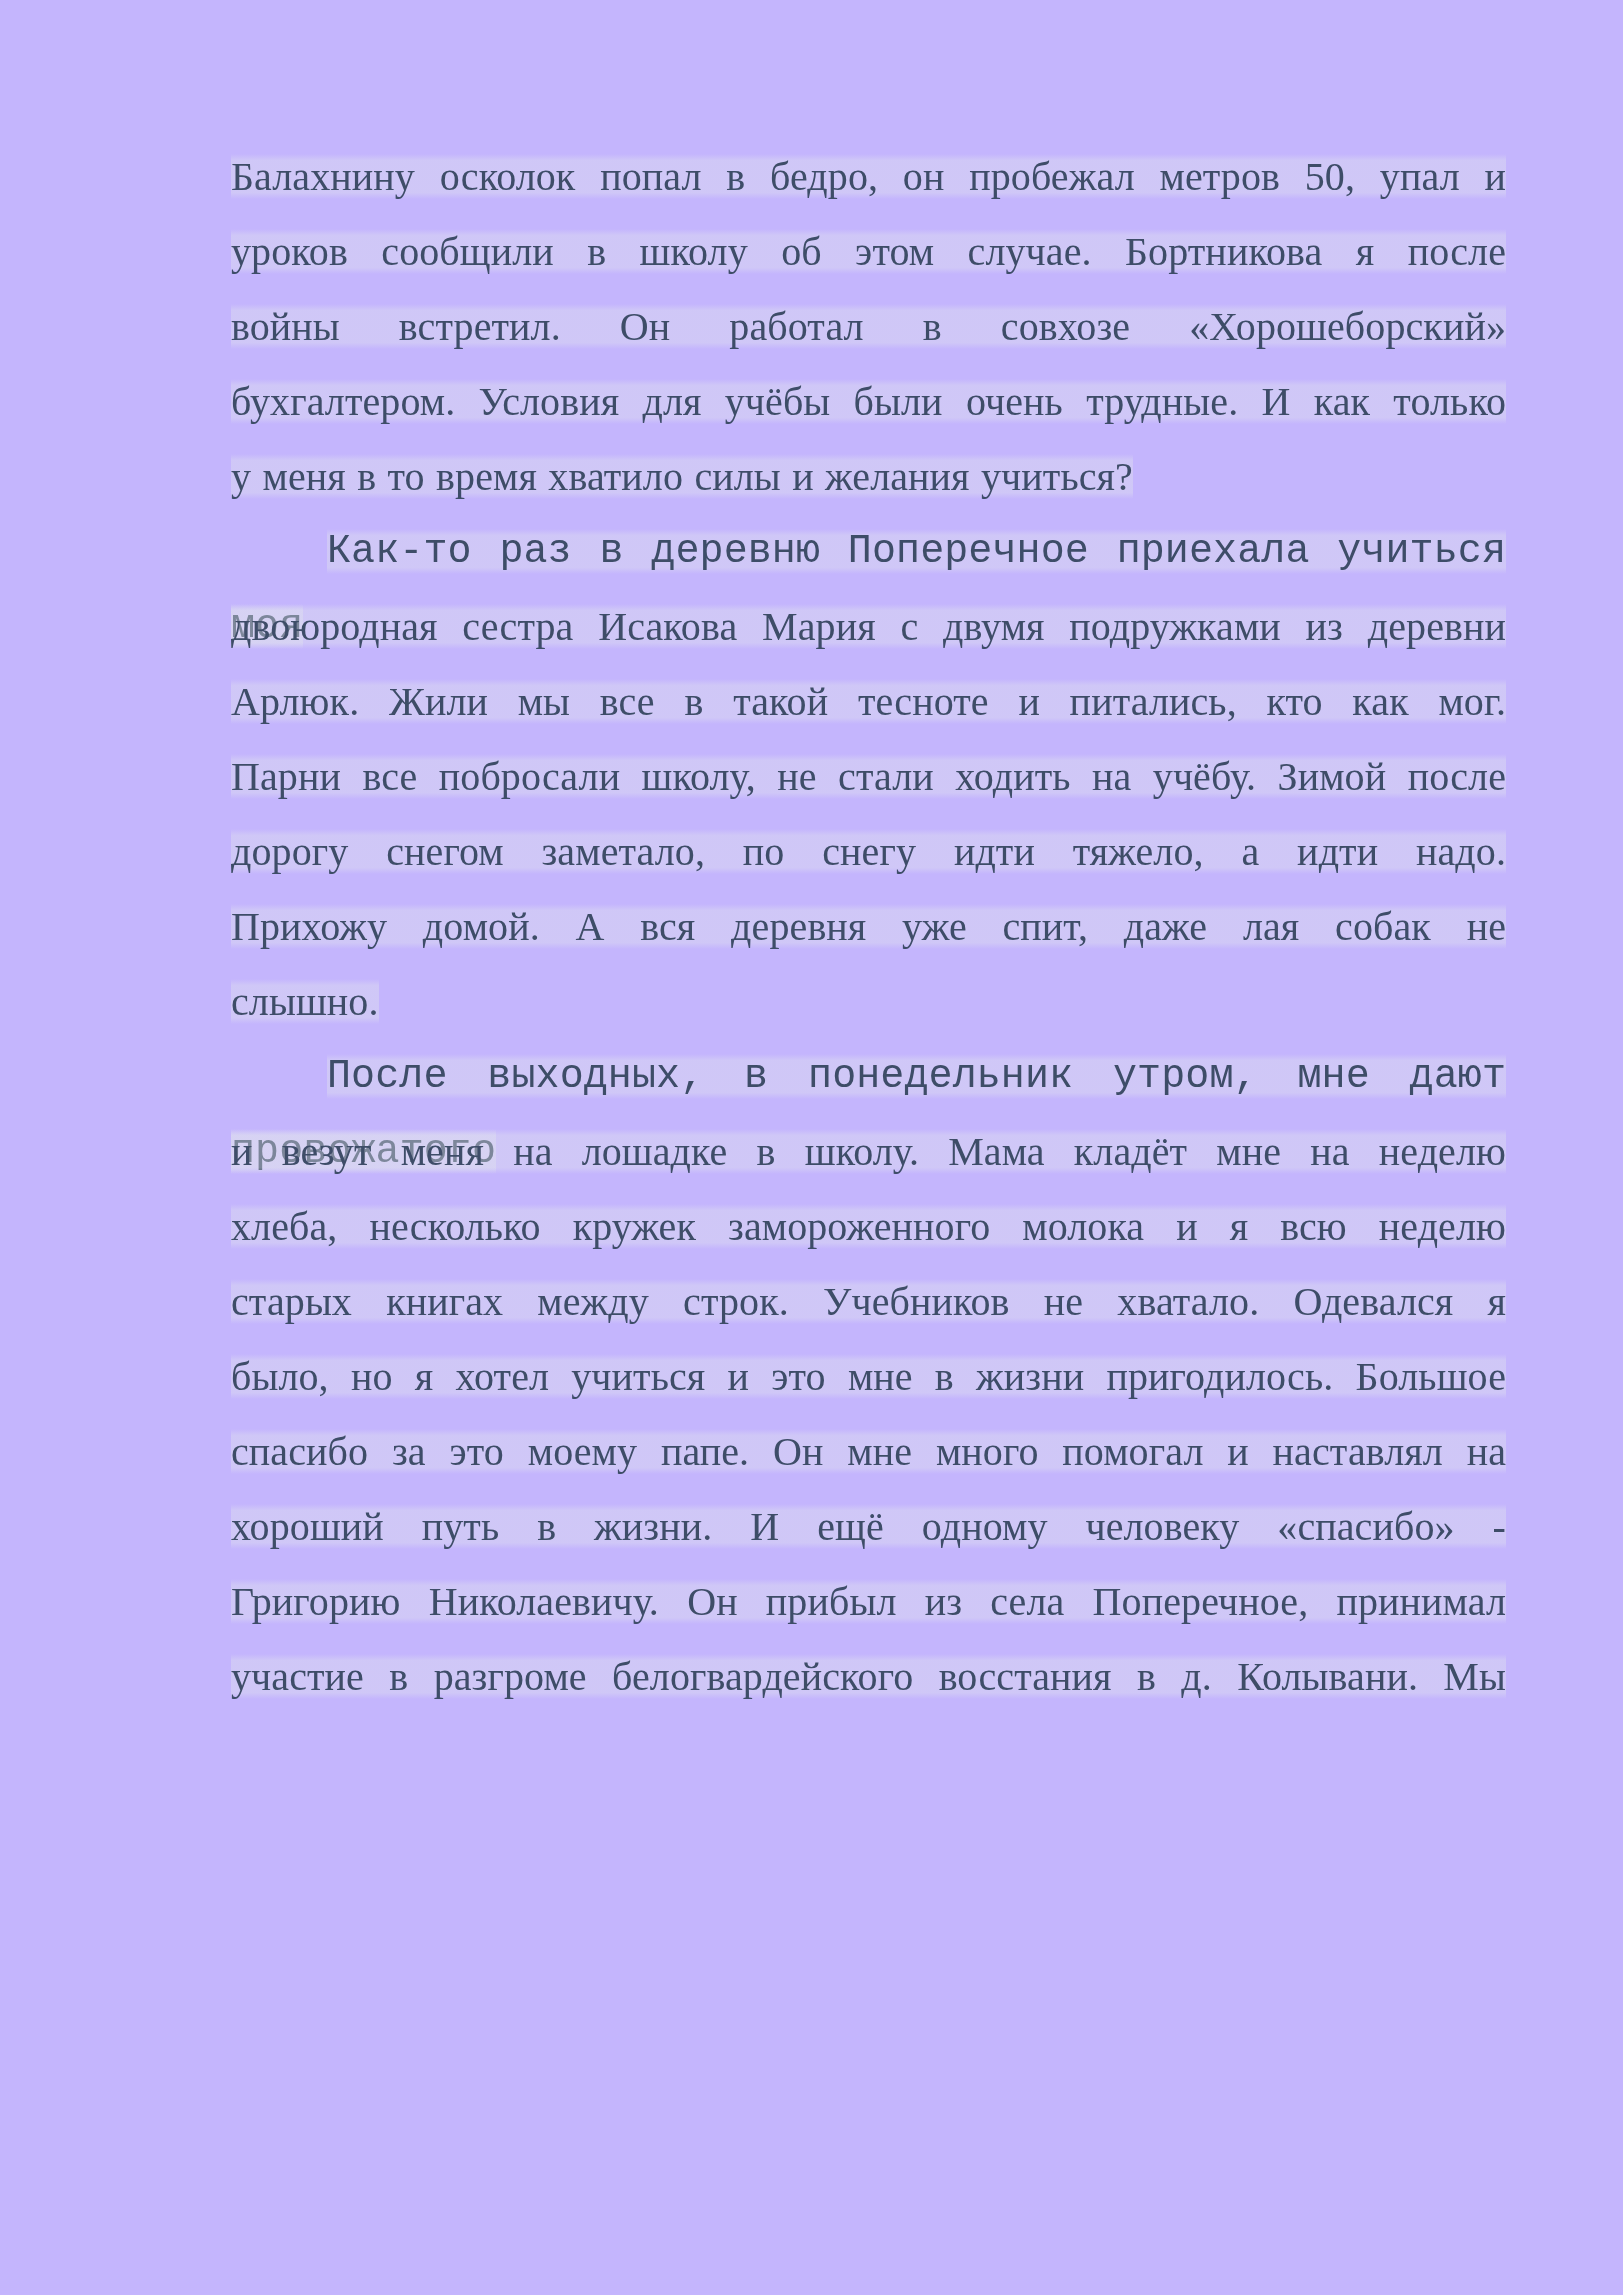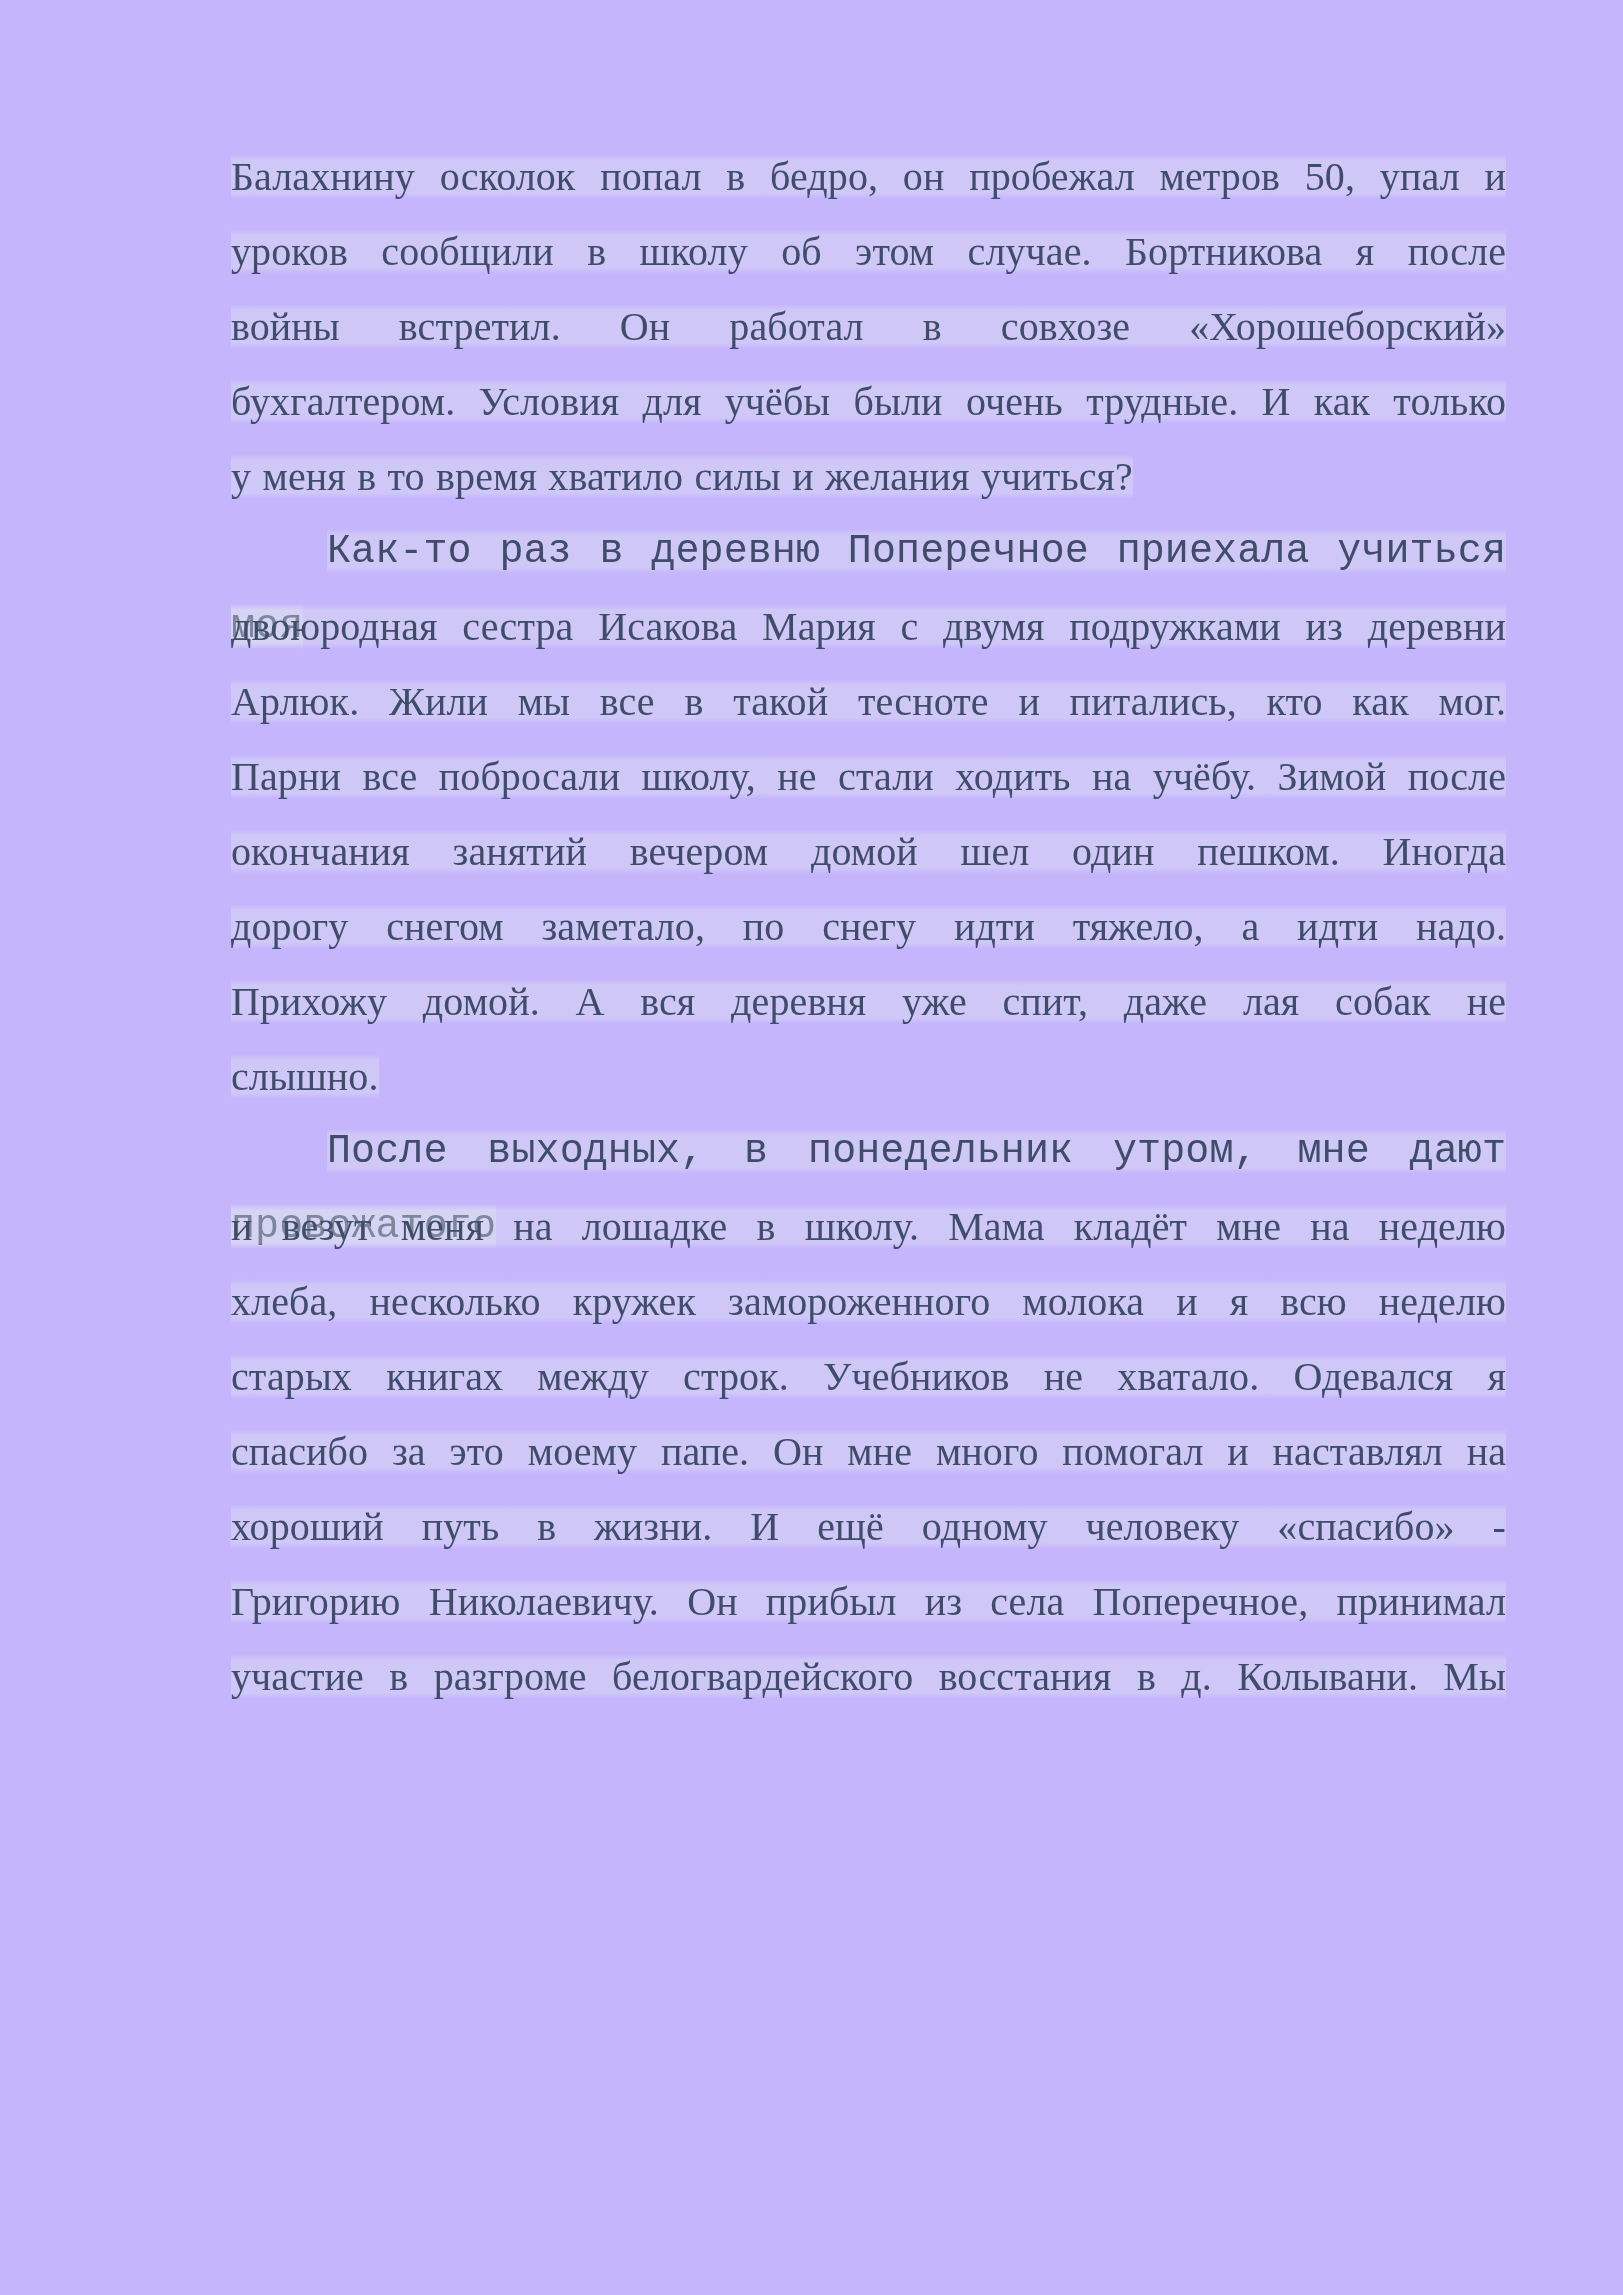--- a/index.html
+++ b/index.html
@@ -61,27 +61,27 @@
   <div class="text-block">
       <div class="line"><span class="ink">Балахнину осколок попал в бедро, он пробежал метров 50, упал и</span></div>
       <div class="line"><span class="ink">уроков сообщили в школу об этом случае. Бортникова я после</span></div>
       <div class="line"><span class="ink">войны встретил. Он работал в совхозе «Хорошеборский»</span></div>
       <div class="line"><span class="ink">бухгалтером. Условия для учёбы были очень трудные. И как только</span></div>
       <div class="line para-end"><span class="ink">у меня в то время хватило силы и желания учиться?</span></div>
       <div class="line first"><span class="ink">Как-то раз в деревню Поперечное приехала учиться моя</span></div>
       <div class="line"><span class="ink">двоюродная сестра Исакова Мария с двумя подружками из деревни</span></div>
       <div class="line"><span class="ink">Арлюк. Жили мы все в такой тесноте и питались, кто как мог.</span></div>
       <div class="line"><span class="ink">Парни все побросали школу, не стали ходить на учёбу. Зимой после</span></div>
-      <div class="line"><span class="ink">окончания занятий вечером домой шел один пешком. Иногда</span></div>
       <div class="line"><span class="ink">дорогу снегом заметало, по снегу идти тяжело, а идти надо.</span></div>
       <div class="line"><span class="ink">Прихожу домой. А вся деревня уже спит, даже лая собак не</span></div>
       <div class="line para-end"><span class="ink">слышно.</span></div>
       <div class="line first"><span class="ink">После выходных, в понедельник утром, мне дают провожатого</span></div>
       <div class="line"><span class="ink">и везут меня на лошадке в школу. Мама кладёт мне на неделю</span></div>
       <div class="line"><span class="ink">хлеба, несколько кружек замороженного молока и я всю неделю</span></div>
       <div class="line"><span class="ink">старых книгах между строк. Учебников не хватало. Одевался я</span></div>
+      <div class="line"><span class="ink">было, но я хотел учиться и это мне в жизни пригодилось. Большое</span></div>
       <div class="line"><span class="ink">спасибо за это моему папе. Он мне много помогал и наставлял на</span></div>
       <div class="line"><span class="ink">хороший путь в жизни. И ещё одному человеку «спасибо» -</span></div>
       <div class="line"><span class="ink">Григорию Николаевичу. Он прибыл из села Поперечное, принимал</span></div>
       <div class="line"><span class="ink">участие в разгроме белогвардейского восстания в д. Колывани. Мы</span></div>
     </div>
 </div>
 
 
 </body></html>

